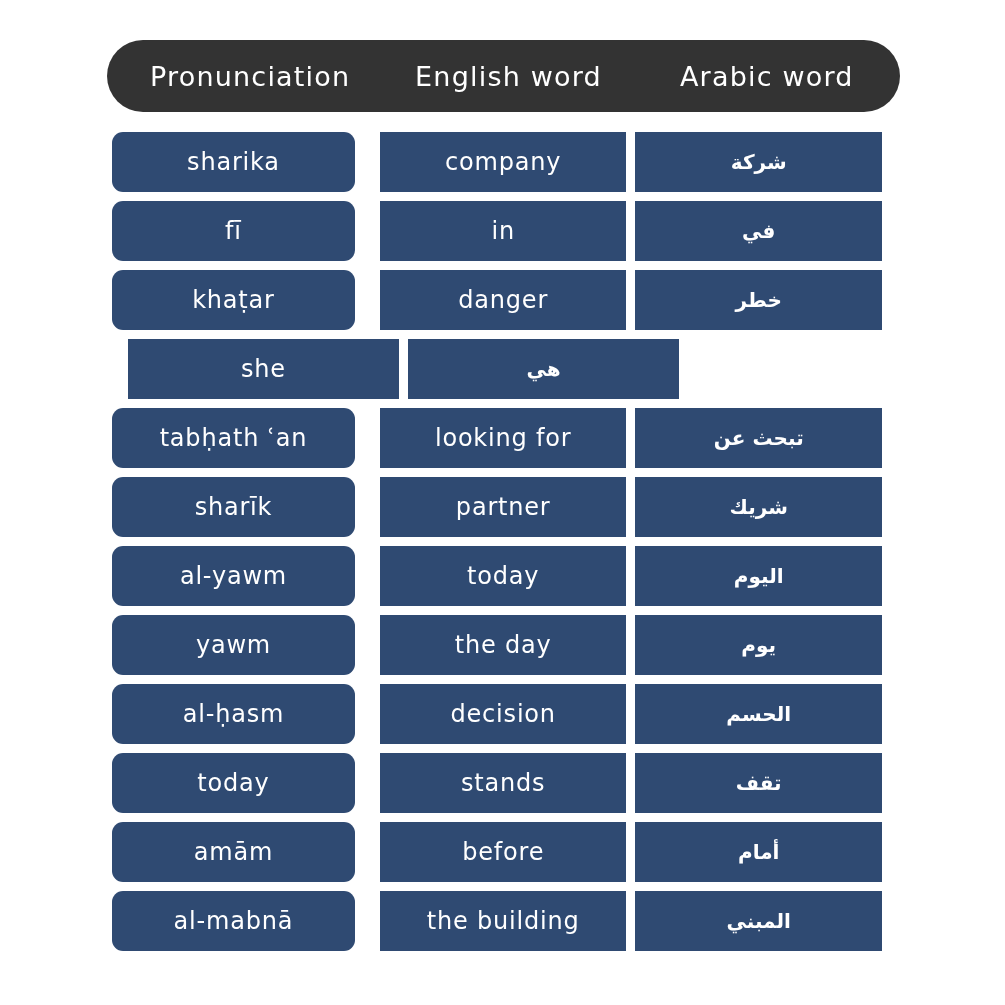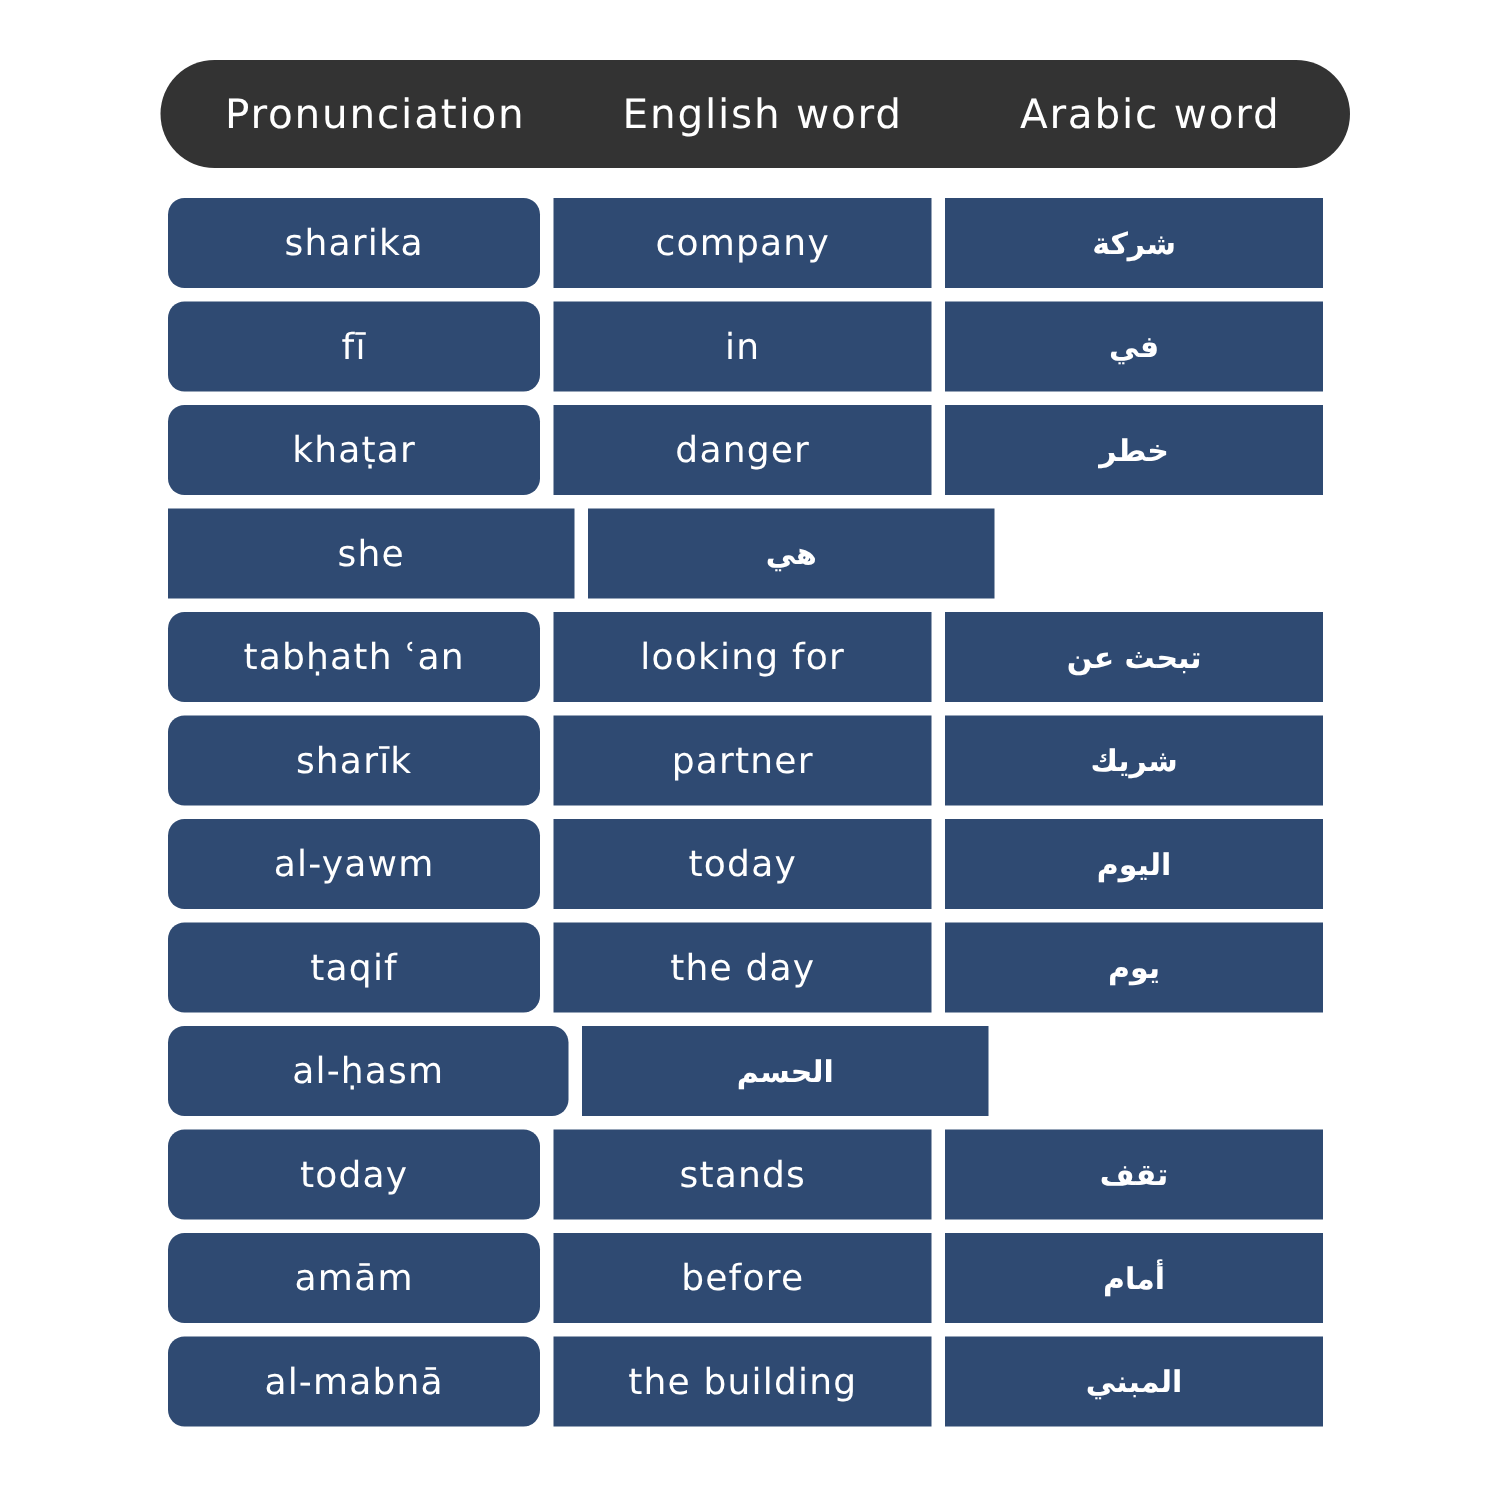--- a/index.html
+++ b/index.html
@@ -62,21 +62,21 @@
     display: flex;
     align-items: center;
     justify-content: center;
     font-size: 24px;
     letter-spacing: 0.8px;
     box-sizing: border-box;
     padding: 0 8px;
     text-align: center;
   }
   .cell.pron { width: 267px; border-radius: 11px; }
-  .cell.eng  { width: 271px; }
+  .cell.eng  { width: 271px; margin-left: 16px; }
   .cell.ar   {
     width: 271px;
     font-weight: bold;
     font-size: 20px;
     direction: rtl;
   }
 </style>
 </head>
 <body>
 
@@ -117,26 +117,27 @@
         <div class="cell pron">sharīk</div>
         <div class="cell eng">partner</div>
         <div class="cell ar">شريك</div>
       </div>
       <div class="row">
         <div class="cell pron">al-yawm</div>
         <div class="cell eng">today</div>
         <div class="cell ar">اليوم</div>
       </div>
       <div class="row">
-        <div class="cell pron">taqif</div>
+        <div class="cell pron">yawm</div>
         <div class="cell eng">the day</div>
         <div class="cell ar">يوم</div>
       </div>
       <div class="row">
         <div class="cell pron">al-ḥasm</div>
+        <div class="cell eng">decision</div>
         <div class="cell ar">الحسم</div>
       </div>
       <div class="row">
         <div class="cell pron">today</div>
         <div class="cell eng">stands</div>
         <div class="cell ar">تقف</div>
       </div>
       <div class="row">
         <div class="cell pron">amām</div>
         <div class="cell eng">before</div>

